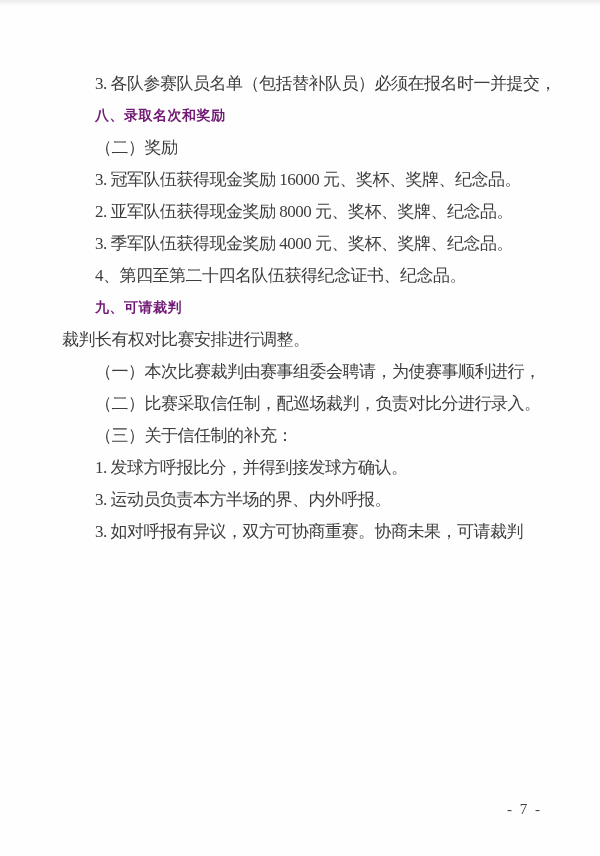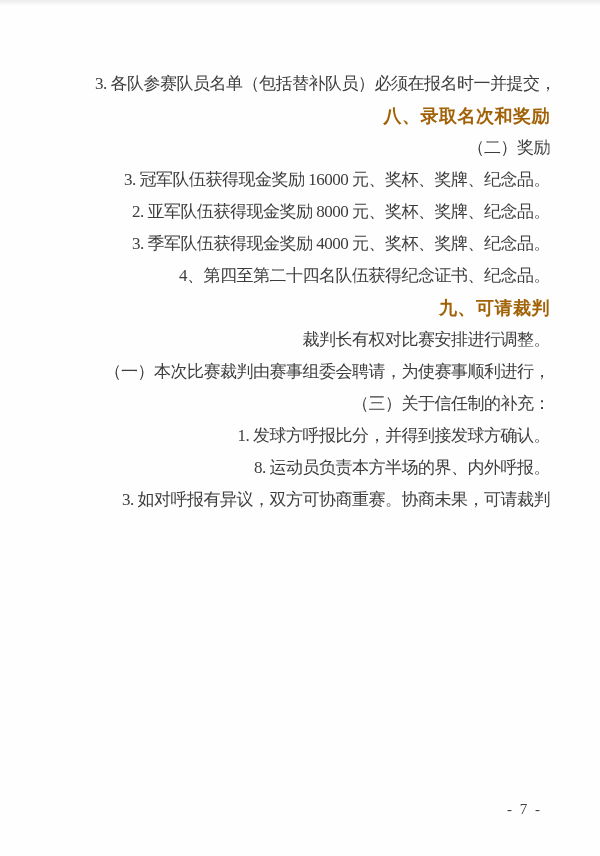--- a/index.html
+++ b/index.html
@@ -7,21 +7,20 @@
     padding: 0;
     background: #ffffff;
   }
   .page {
     position: relative;
     width: 600px;
     height: 856px;
     background: #fefefe;
     overflow: hidden;
     font-family: "Liberation Serif", "DejaVu Serif", serif;
-    text-align: right;
   }
   
   .scan-edge-top {
     position: absolute;
     top: 0; left: 0; right: 0;
     height: 6px;
     background: linear-gradient(#ebebeb, rgba(255,255,255,0));
   }
   .content {
     position: absolute;
@@ -34,25 +33,25 @@
   }
   .line {
     height: 32px;
     line-height: 32px;
     white-space: nowrap;
   }
   .line.indent {
     padding-left: 33px;
   }
   .block.heading .line {
-    font-family: Liberation Sans, sans-serif;
+    font-family: Liberation Mono, monospace;
     font-weight: bold;
-    font-size: 18px;
+    font-size: 14px;
     letter-spacing: 0.5px;
-    color: #a16207;
+    color: #701a75;
   }
   .page-number {
     position: absolute;
     top: 801px;
     right: 58px;
     font-size: 15px;
     color: #3f3f3f;
     letter-spacing: 2px;
     font-family: "Liberation Serif", "DejaVu Serif", serif;
   }
@@ -85,26 +84,29 @@
         <div class="line indent">4、第四至第二十四名队伍获得纪念证书、纪念品。</div>
       </div>
       <div class="block heading">
         <div class="line indent">九、可请裁判</div>
       </div>
       <div class="block para">
         <div class="line">裁判长有权对比赛安排进行调整。</div>
         <div class="line indent">（一）本次比赛裁判由赛事组委会聘请，为使赛事顺利进行，</div>
       </div>
       <div class="block para">
+        <div class="line indent">（二）比赛采取信任制，配巡场裁判，负责对比分进行录入。</div>
+      </div>
+      <div class="block para">
         <div class="line indent">（三）关于信任制的补充：</div>
       </div>
       <div class="block para">
         <div class="line indent">1. 发球方呼报比分，并得到接发球方确认。</div>
       </div>
       <div class="block para">
-        <div class="line indent">8. 运动员负责本方半场的界、内外呼报。</div>
+        <div class="line indent">3. 运动员负责本方半场的界、内外呼报。</div>
       </div>
       <div class="block para">
         <div class="line indent">3. 如对呼报有异议，双方可协商重赛。协商未果，可请裁判</div>
       </div>
     </div>
   <div class="page-number">- 7 -</div>
 </div>
 
 </body></html>

